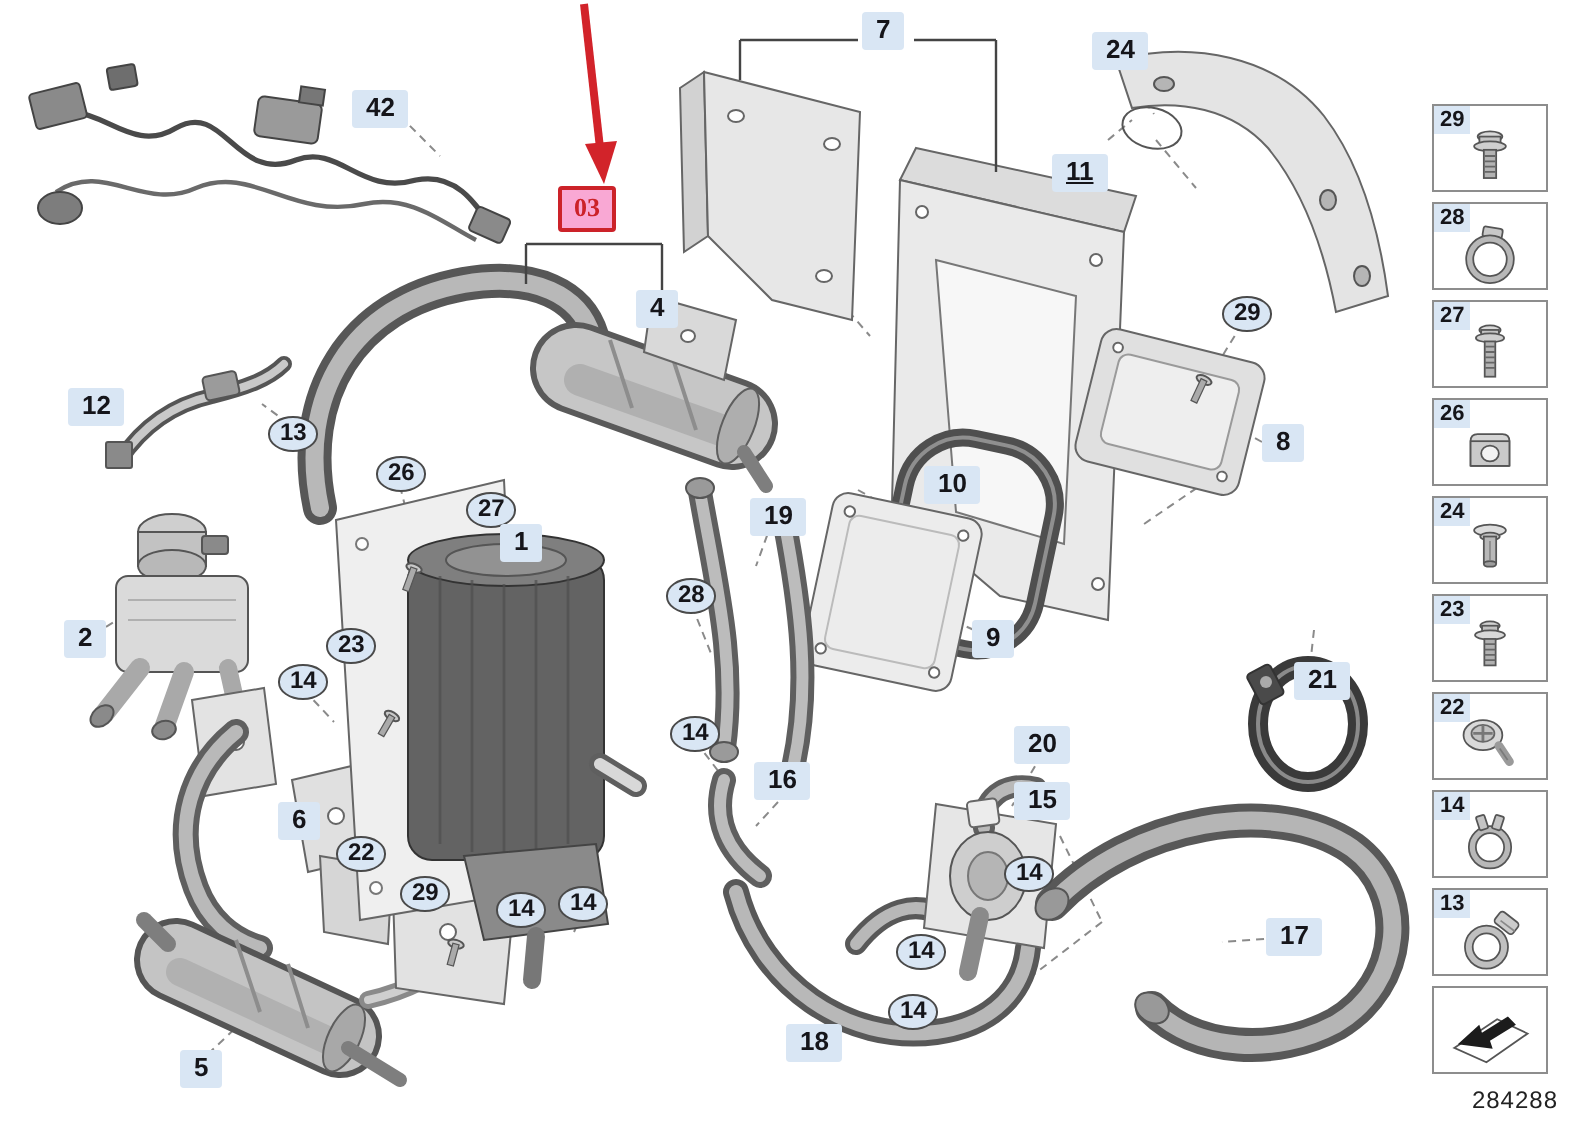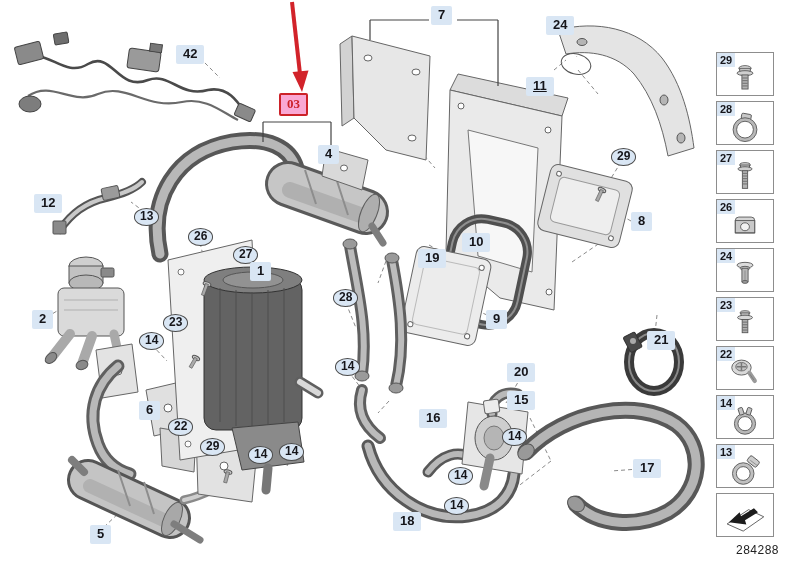--- a/index.html
+++ b/index.html
@@ -313,30 +313,30 @@
       <div class="callout red" style="left: 279px; top: 93px;">03</div>
       <div class="callout box" style="left: 318px; top: 145px;">4</div>
       <div class="callout oval" style="left: 611px; top: 148px;">29</div>
       <div class="callout box" style="left: 34px; top: 194px;">12</div>
       <div class="callout oval" style="left: 134px; top: 208px;">13</div>
       <div class="callout box" style="left: 631px; top: 212px;">8</div>
       <div class="callout oval" style="left: 188px; top: 228px;">26</div>
       <div class="callout box" style="left: 414px; top: 233px; margin-left: 48px;">10</div>
       <div class="callout oval" style="left: 233px; top: 246px;">27</div>
       <div class="callout box" style="left: 250px; top: 262px;">1</div>
-      <div class="callout box" style="left: 375px; top: 249px; margin-left: 43px;">19</div>
+      <div class="callout box" style="left: 375px; top: 249px;">19</div>
       <div class="callout oval" style="left: 333px; top: 289px;">28</div>
       <div class="callout box" style="left: 647px; top: 302px; margin-top: 29px;">21</div>
       <div class="callout box" style="left: 32px; top: 310px;">2</div>
       <div class="callout box" style="left: 486px; top: 310px;">9</div>
       <div class="callout oval" style="left: 163px; top: 314px;">23</div>
       <div class="callout oval" style="left: 139px; top: 332px;">14</div>
       <div class="callout oval" style="left: 335px; top: 358px;">14</div>
       <div class="callout box" style="left: 507px; top: 363px; text-align: center;">20</div>
-      <div class="callout box" style="left: 377px; top: 409px; margin-left: 42px;">16</div>
+      <div class="callout box" style="left: 377px; top: 381px;">16</div>
       <div class="callout box" style="left: 507px; top: 391px;">15</div>
       <div class="callout box" style="left: 139px; top: 401px;">6</div>
       <div class="callout oval" style="left: 168px; top: 418px;">22</div>
       <div class="callout oval" style="left: 502px; top: 428px;">14</div>
       <div class="callout oval" style="left: 200px; top: 438px;">29</div>
       <div class="callout oval" style="left: 248px; top: 446px;">14</div>
       <div class="callout oval" style="left: 279px; top: 443px;">14</div>
       <div class="callout box" style="left: 633px; top: 459px;">17</div>
       <div class="callout oval" style="left: 448px; top: 467px;">14</div>
       <div class="callout oval" style="left: 444px; top: 497px;">14</div>

